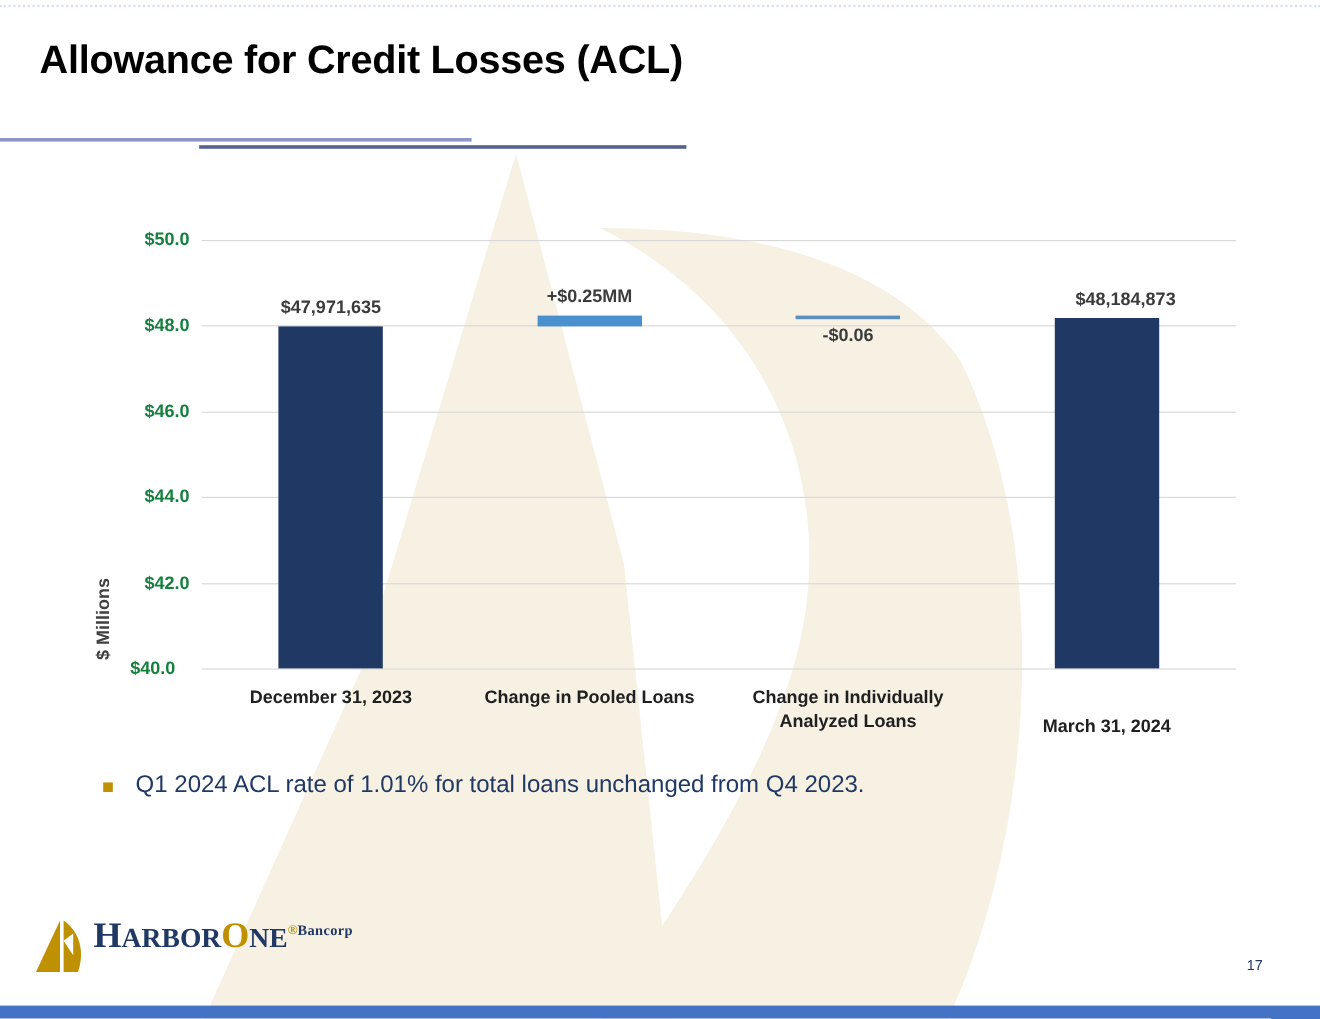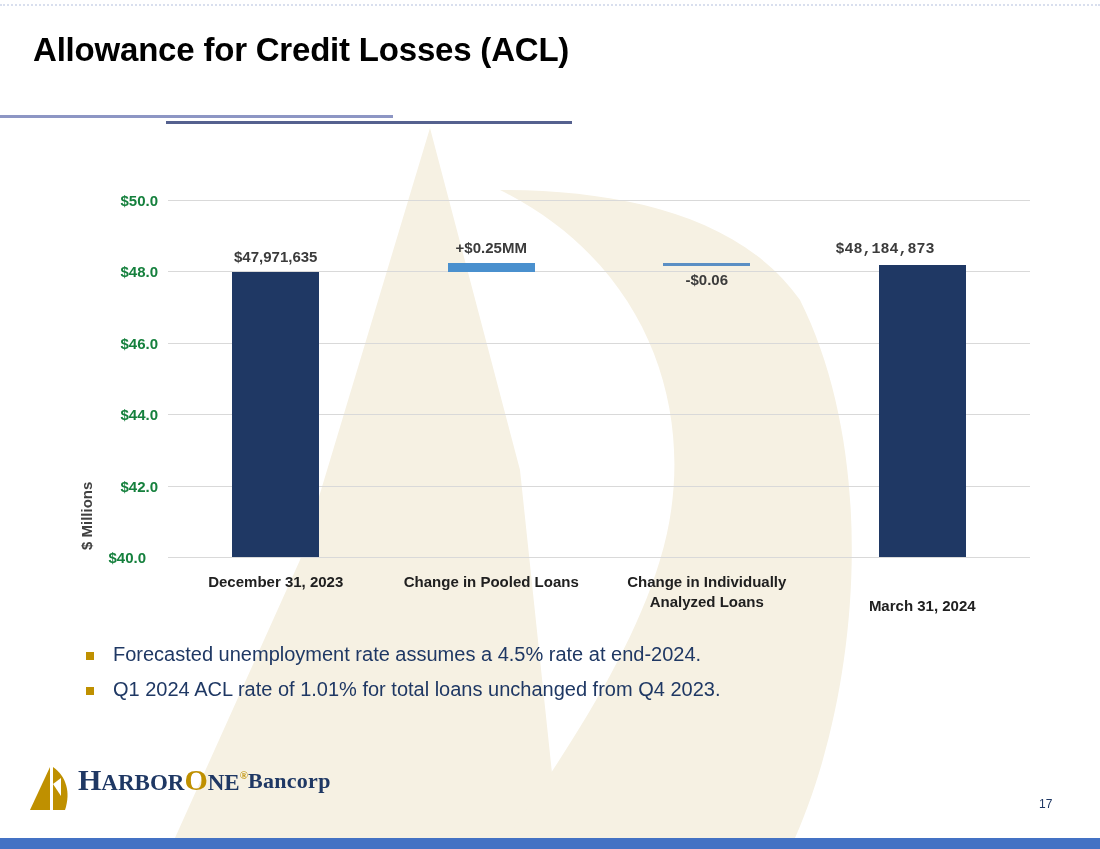--- a/index.html
+++ b/index.html
@@ -195,21 +195,21 @@
     line-height: 1;
     letter-spacing: 0px;
     white-space: nowrap;
   }
   .logo-line1 .cap { font-size: 30px; }
   .logo-line1 .sm  { font-size: 23px; }
   .logo-line1 .gold { color: #bf9000; }
   .logo-line1 .reg { font-size: 11px; vertical-align: super; }
   .logo-line2 {
     font-family: "Liberation Serif", serif;
-    font-size: 22px;
+    font-size: 12px;
     font-weight: bold;
     color: #1f3864;
     text-align: right;
     margin-top: 3px;
     letter-spacing: 0.3px;
   }
   .footer-note {
     position: absolute;
     left: 739px;
     top: 791px;
@@ -277,35 +277,31 @@
     <div id="bars">
         <div class="bar" style="left: 232.25px; top: 122.413px; width: 87px; height: 284.587px;"></div>
         <div class="bar rise" style="left: 447.75px; top: 113.488px; width: 87px; height: 8.925px;"></div>
         <div class="bar flat" style="left: 663.25px; top: 113.488px; width: 87px; height: 3px;"></div>
         <div class="bar" style="left: 878.75px; top: 114.8px; width: 87px; height: 292.2px;"></div>
       </div>
     <div id="dlabels">
         <div class="dlabel" style="width: 200px; left: 175.75px; top: 98.4126px;">$47,971,635</div>
         <div class="dlabel" style="width: 200px; left: 391.25px; top: 89.4876px;">+$0.25MM</div>
         <div class="dlabel" style="width: 200px; left: 606.75px; top: 121.488px;">-$0.06</div>
-        <div class="dlabel" style="width: 200px; left: 785px; top: 90.8px; font-family: Liberation Mono, monospace;">$48,184,873</div>
+        <div class="dlabel" style="width: 200px; left: 838px; top: 90.8px;">$48,184,873</div>
       </div>
     <div id="cats">
         <div class="cat-label" style="width: 209.5px; left: 171px; top: 422px;">December 31, 2023</div>
         <div class="cat-label" style="width: 209.5px; left: 386.5px; top: 422px;">Change in Pooled Loans</div>
         <div class="cat-label" style="width: 209.5px; left: 602px; top: 422px;">Change in Individually Analyzed Loans</div>
         <div class="cat-label" style="width: 209.5px; left: 817.5px; top: 446px;">March 31, 2024</div>
       </div>
   </div>
 
   <div class="bullets" id="bullets">
-      <div class="bullet">
-        <span class="bullet-marker"></span>
-        <span class="bullet-text">Forecasted unemployment rate assumes a 4.5% rate at end-2024.</span>
-      </div>
       <div class="bullet">
         <span class="bullet-marker"></span>
         <span class="bullet-text">Q1 2024 ACL rate of 1.01% for total loans unchanged from Q4 2023.</span>
       </div>
     </div>
 
   <div class="logo">
     <svg class="logo-mark" width="44" height="50" viewBox="0 0 44 50" aria-hidden="true">
       <path d="M22,1 L22,44 L2,44 Z" fill="#bf9000"></path>
       <path d="M25,1 C38,10 43,26 37,44 L25,44 Z" fill="#bf9000"></path>

